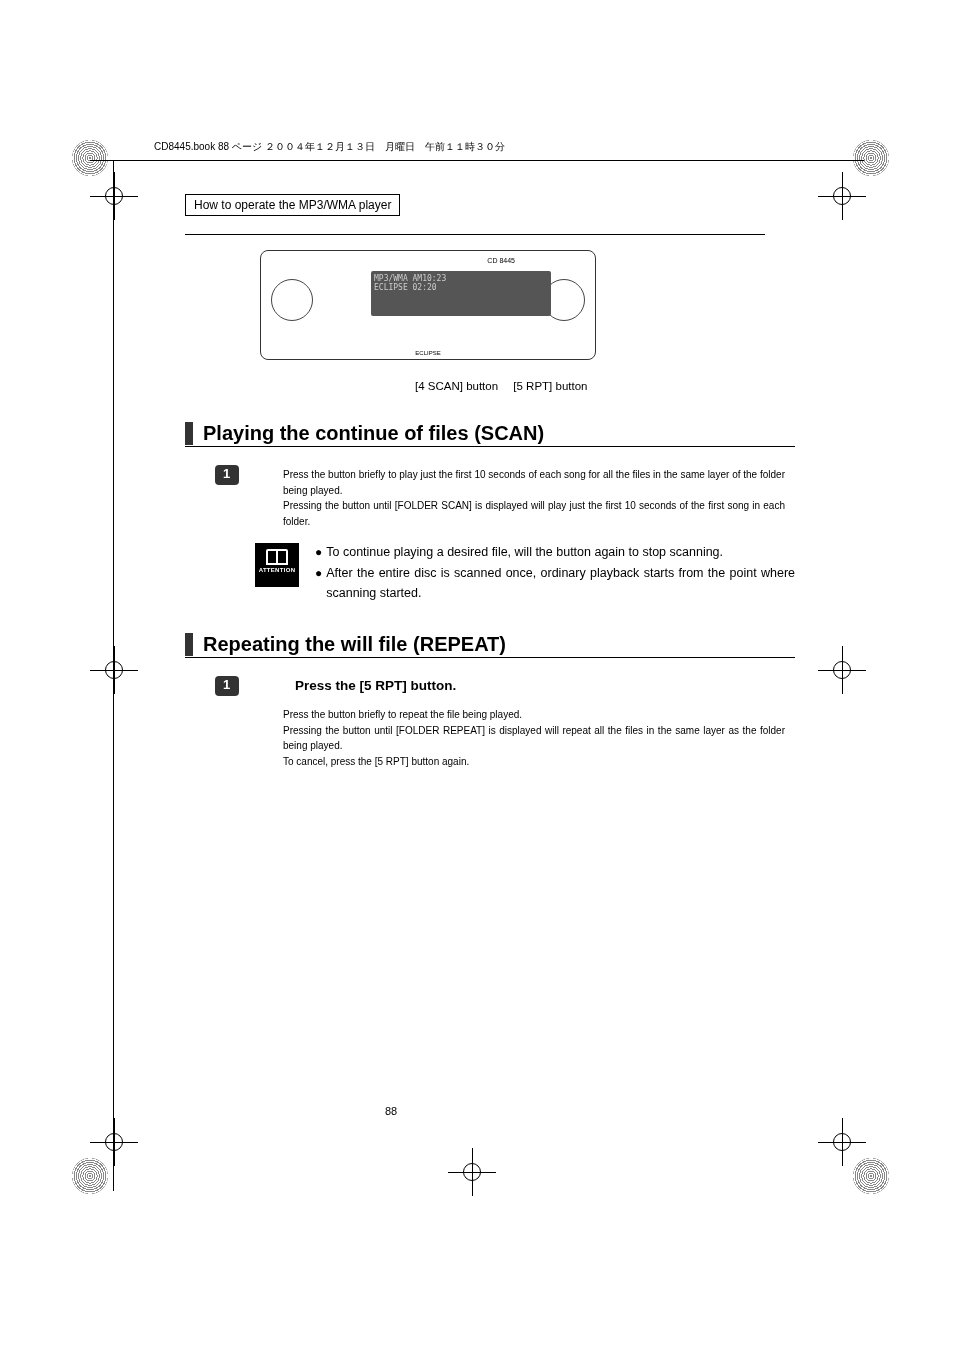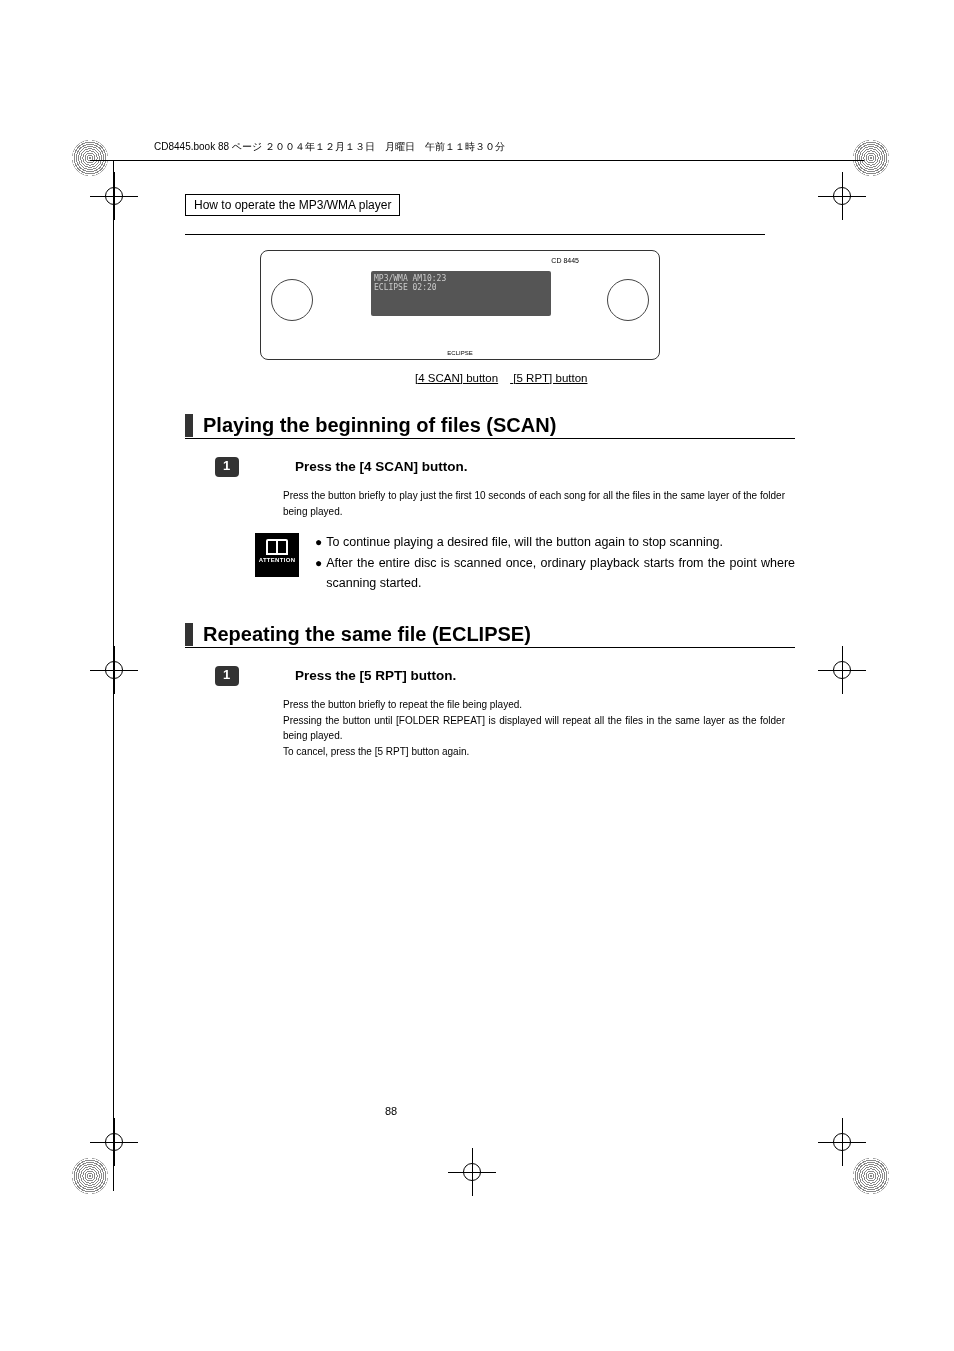--- a/index.html
+++ b/index.html
@@ -29,27 +29,27 @@
     display: inline-block;
     margin-left: 60px;
     margin-bottom: 18px;
   }
   .section-underline {
     border-bottom: 1px solid #000;
     margin-left: 60px;
     width: 580px;
   }
   .radio-illustration {
-    width: 400px;
+    width: 336px;
     height: 110px;
     border: 1.5px solid #333;
     border-radius: 8px;
     margin-left: 135px;
     margin-top: 15px;
-    margin-bottom: 12px;
+    margin-bottom: 20px;
     background: #fff;
     position: relative;
   }
   .radio-illustration .knob {
     position: absolute;
     width: 42px;
     height: 42px;
     border: 1px solid #444;
     border-radius: 50%;
     top: 28px;
@@ -74,21 +74,20 @@
     bottom: 3px;
     left: 60px;
     right: 60px;
     font-size: 6px;
     text-align: center;
   }
   .radio-labels {
     margin-left: 290px;
     font-size: 11.5px;
     margin-bottom: 30px;
-    text-decoration: underline;
   }
   .radio-labels span { margin-right: 12px; }
   .heading {
     border-left: 8px solid #333;
     padding-left: 10px;
     font-size: 20px;
     font-weight: bold;
     margin-left: 60px;
     margin-bottom: 1px;
   }
@@ -295,30 +294,30 @@
       <span>ECLIPSE</span>
     </div>
   </div>
 
   <div class="radio-labels">
     <span>[4 SCAN] button</span>
     <span>[5 RPT] button</span>
   </div>
 
   
-  <div class="heading">Playing the beginning of files (SCAN)</div>
+  <div class="heading">Playing the continue of files (SCAN)</div>
   <div class="heading-underline"></div>
 
   <div class="step-area">
     <div class="step-num">
         <span>1</span>
       </div>
-    <div class="step-title">Press the [4 SCAN] button.</div>
     <div class="step-body">
       <div>Press the button briefly to play just the first 10 seconds of each song for all the files in the same layer of the folder being played.</div>
+      <div>Pressing the button until [FOLDER SCAN] is displayed will play just the first 10 seconds of the first song in each folder.</div>
     </div>
   </div>
 
   <div class="attention-block">
     <div class="attention-icon">
       <div class="book"></div>
       <div class="lbl">ATTENTION</div>
     </div>
     <div class="attention-text">
       <div class="bullet">
@@ -326,21 +325,21 @@
           <span>To continue playing a desired file, will the button again to stop scanning.</span>
         </div>
       <div class="bullet">
           <span class="dot">●</span>
           <span>After the entire disc is scanned once, ordinary playback starts from the point where scanning started.</span>
         </div>
     </div>
   </div>
 
   
-  <div class="heading">Repeating the same file (ECLIPSE)</div>
+  <div class="heading">Repeating the will file (REPEAT)</div>
   <div class="heading-underline"></div>
 
   <div class="step-area">
     <div class="step-num">
         <span>1</span>
       </div>
     <div class="step-title">Press the [5 RPT] button.</div>
     <div class="step-body">
       <div>Press the button briefly to repeat the file being played.</div>
       <div>Pressing the button until [FOLDER REPEAT] is displayed will repeat all the files in the same layer as the folder being played.</div>

